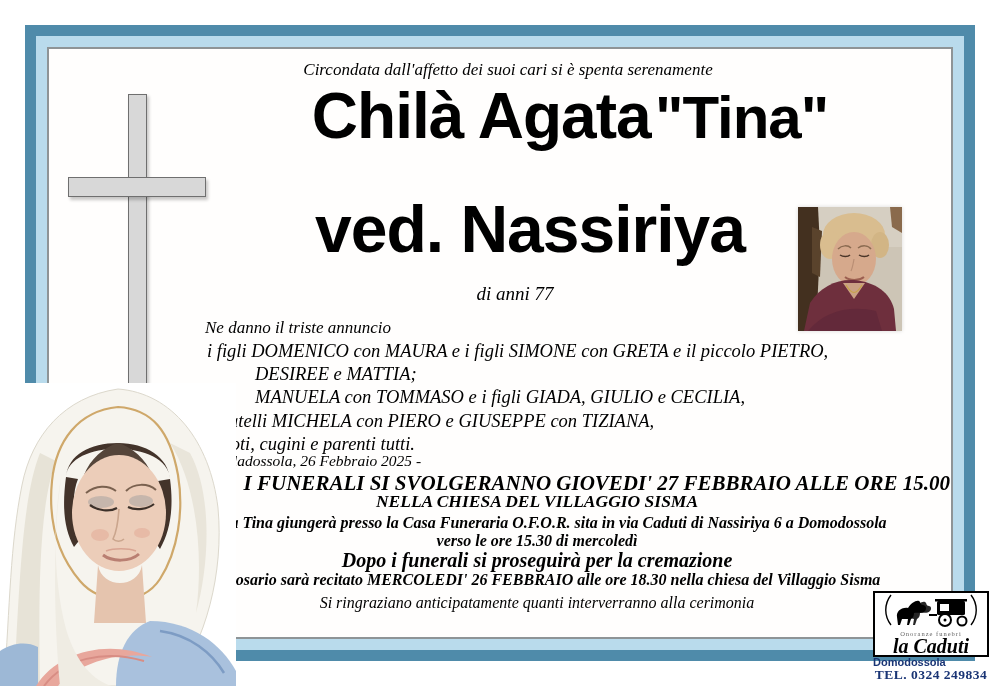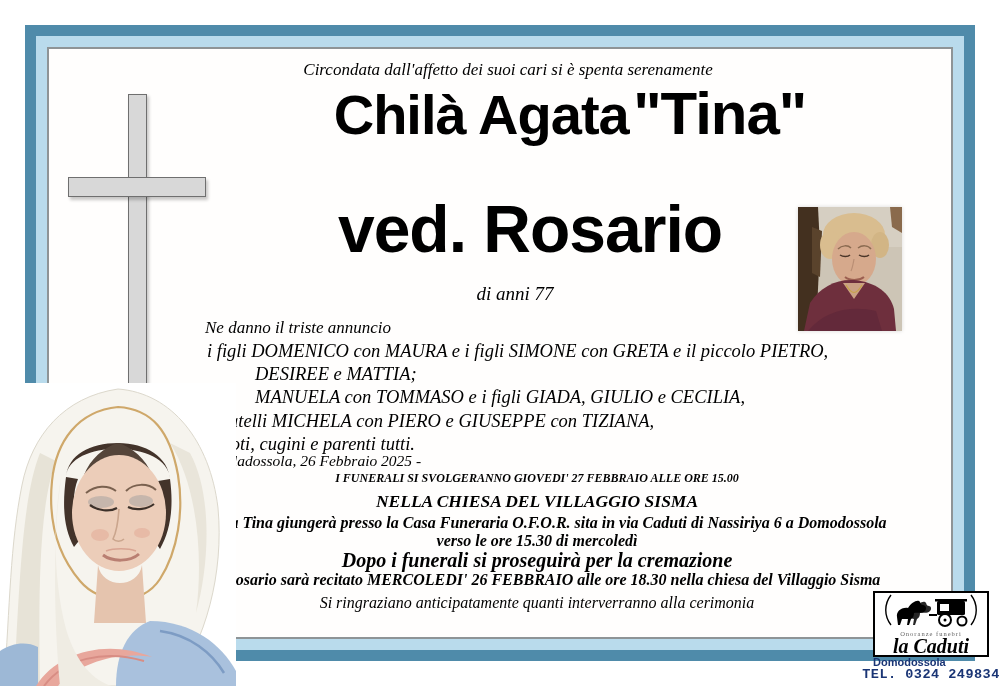--- a/index.html
+++ b/index.html
@@ -14,51 +14,51 @@
   .cross-v{position:absolute;left:128px;top:94px;width:17px;height:293px;background:#d8d8d8;
            border:1px solid #6f6f6f;box-shadow:2px 2px 3px rgba(0,0,0,.22);z-index:1;}
   .cross-h{position:absolute;left:68px;top:177px;width:136px;height:18px;background:#d8d8d8;
            border:1px solid #6f6f6f;box-shadow:2px 3px 3px rgba(0,0,0,.22);z-index:1;}
   .cross-patch{position:absolute;left:129px;top:178px;width:15px;height:16px;background:#d8d8d8;z-index:2;}
   
   .abs{position:absolute;z-index:3;}
   .center{text-align:center;}
   .intro{left:50px;width:916px;top:60px;font-style:italic;font-size:17px;}
   .title1{left:140px;right:0;top:84px;font-family:"Liberation Sans",sans-serif;font-weight:bold;line-height:1;}
-  .title1 .big{font-size:56px;letter-spacing:-1px;margin-top:36px;}
+  .title1 .big{font-size:64px;letter-spacing:-1px;margin-top:36px;}
   .title1 .nick{font-size:60px;letter-spacing:-1px;}
   .title2{left:60px;width:940px;top:196px;font-family:"Liberation Sans",sans-serif;font-weight:bold;
           font-size:66px;line-height:1;letter-spacing:-1px;}
   .age{left:50px;width:930px;top:283px;font-style:italic;font-size:19px;}
   .lead{left:205px;top:318px;font-style:italic;font-size:17px;}
   .fam{left:207px;top:340px;font-style:italic;font-weight:normal;font-size:18.5px;line-height:23.2px;z-index:3;}
   .fam .ind{padding-left:48px;}
   .dateline{left:207px;top:452px;font-style:italic;font-size:15.5px;}
   .cblock{left:124px;width:826px;font-style:italic;font-weight:bold;text-align:center;}
-  .l-fun1{top:471px;font-size:12px;}
+  .l-fun1{top:471px;font-size:21px;text-align:right;}
   .l-fun2{top:491px;font-size:17.5px;}
   .l-casa{top:514px;font-size:16px;}
   .l-verso{top:532px;font-size:16px;}
   .l-dopo{top:549px;font-size:20px;}
   .l-rosario{top:571px;font-size:16px;}
   .l-grazie{top:594px;font-size:16px;font-weight:normal;}
   .l-fiori{top:615px;font-size:16px;}
   
   .photo{position:absolute;left:798px;top:207px;width:104px;height:124px;z-index:3;box-shadow:0 0 4px rgba(0,0,0,.15);}
   
   .madonna{position:absolute;left:0;top:383px;width:236px;height:303px;background:#fff;z-index:5;}
   
   .logo{position:absolute;left:873px;top:591px;width:112px;height:62px;background:#fff;border:2px solid #000;
         z-index:6;text-align:center;font-family:"Liberation Serif",serif;}
   .logo-small{font-size:6.5px;color:#666;letter-spacing:1px;margin-top:-1px;}
   .logo-name{font-size:20px;font-style:italic;font-weight:600;margin-top:-2px;}
   .logo-city{position:absolute;left:873px;top:656px;width:116px;text-align:left;z-index:6;
              font-family:"Liberation Sans",sans-serif;font-weight:bold;font-size:11px;color:#1a3575;}
   .logo-phone{position:absolute;left:861px;top:667px;width:140px;text-align:center;z-index:6;
-              font-family:Liberation Mono, monospace;font-weight:bold;font-size:13.5px;color:#1a3575;letter-spacing:.5px;}
+              font-family:Liberation Serif, serif;font-weight:bold;font-size:13.5px;color:#1a3575;letter-spacing:.5px;}
 </style>
 </head>
 <body>
 
 <div id="poster">
 
   <div class="band1"></div>
   <div class="band2"></div>
   <div class="band3"></div>
   <div class="content"></div>
@@ -67,21 +67,21 @@
   <div class="cross-h"></div>
   <div class="cross-patch"></div>
 
   <div class="abs intro center">Circondata dall'affetto dei suoi cari si è spenta serenamente</div>
 
   <div class="abs title1 center">
     <span class="big">Chilà Agata</span>
     <span class="nick">"Tina"</span>
   </div>
 
-  <div class="abs title2 center">ved. Rosario</div>
+  <div class="abs title2 center">ved. Nassiriya</div>
   <div class="abs age center">di anni 77</div>
 
   <div class="abs lead">Ne danno il triste annuncio</div>
   <div class="abs fam">
     <div>i figli DOMENICO con MAURA e i figli SIMONE con GRETA e il piccolo PIETRO,</div>
     <div class="ind">DESIREE e MATTIA;</div>
     <div class="ind">MANUELA con TOMMASO e i figli GIADA, GIULIO e CECILIA,</div>
     <div>i fratelli MICHELA con PIERO e GIUSEPPE con TIZIANA,</div>
     <div>nipoti, cugini e parenti tutti.</div>
   </div>

